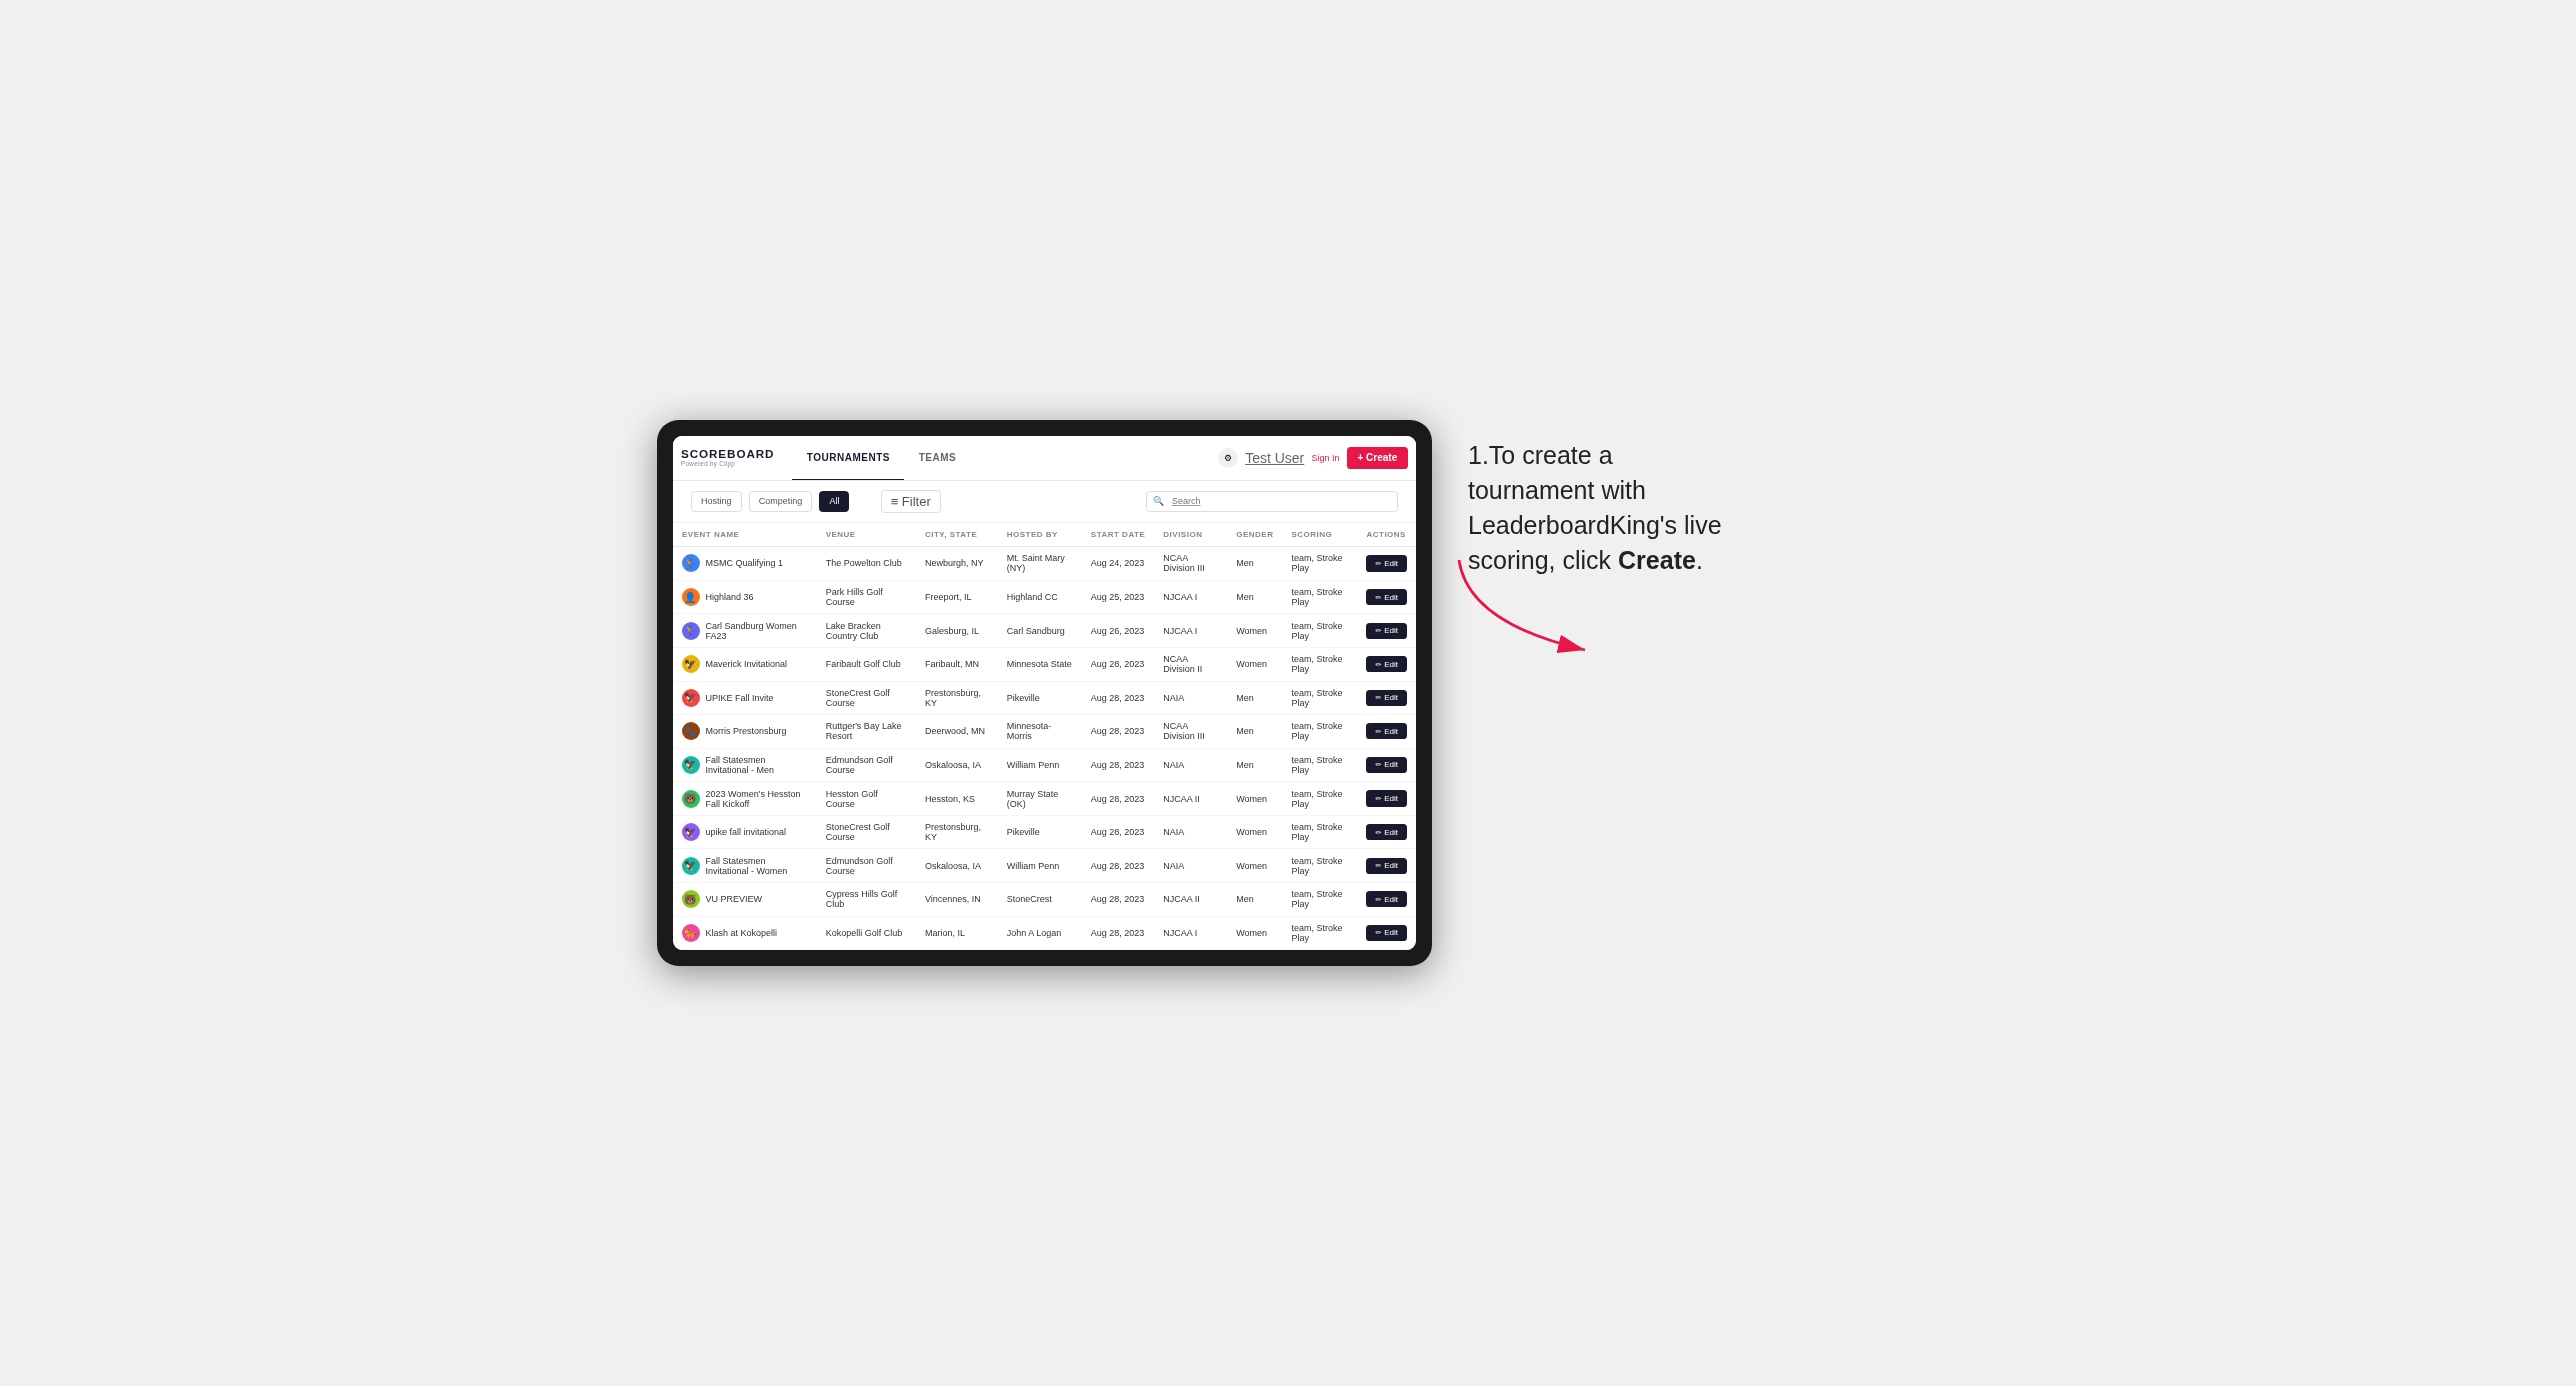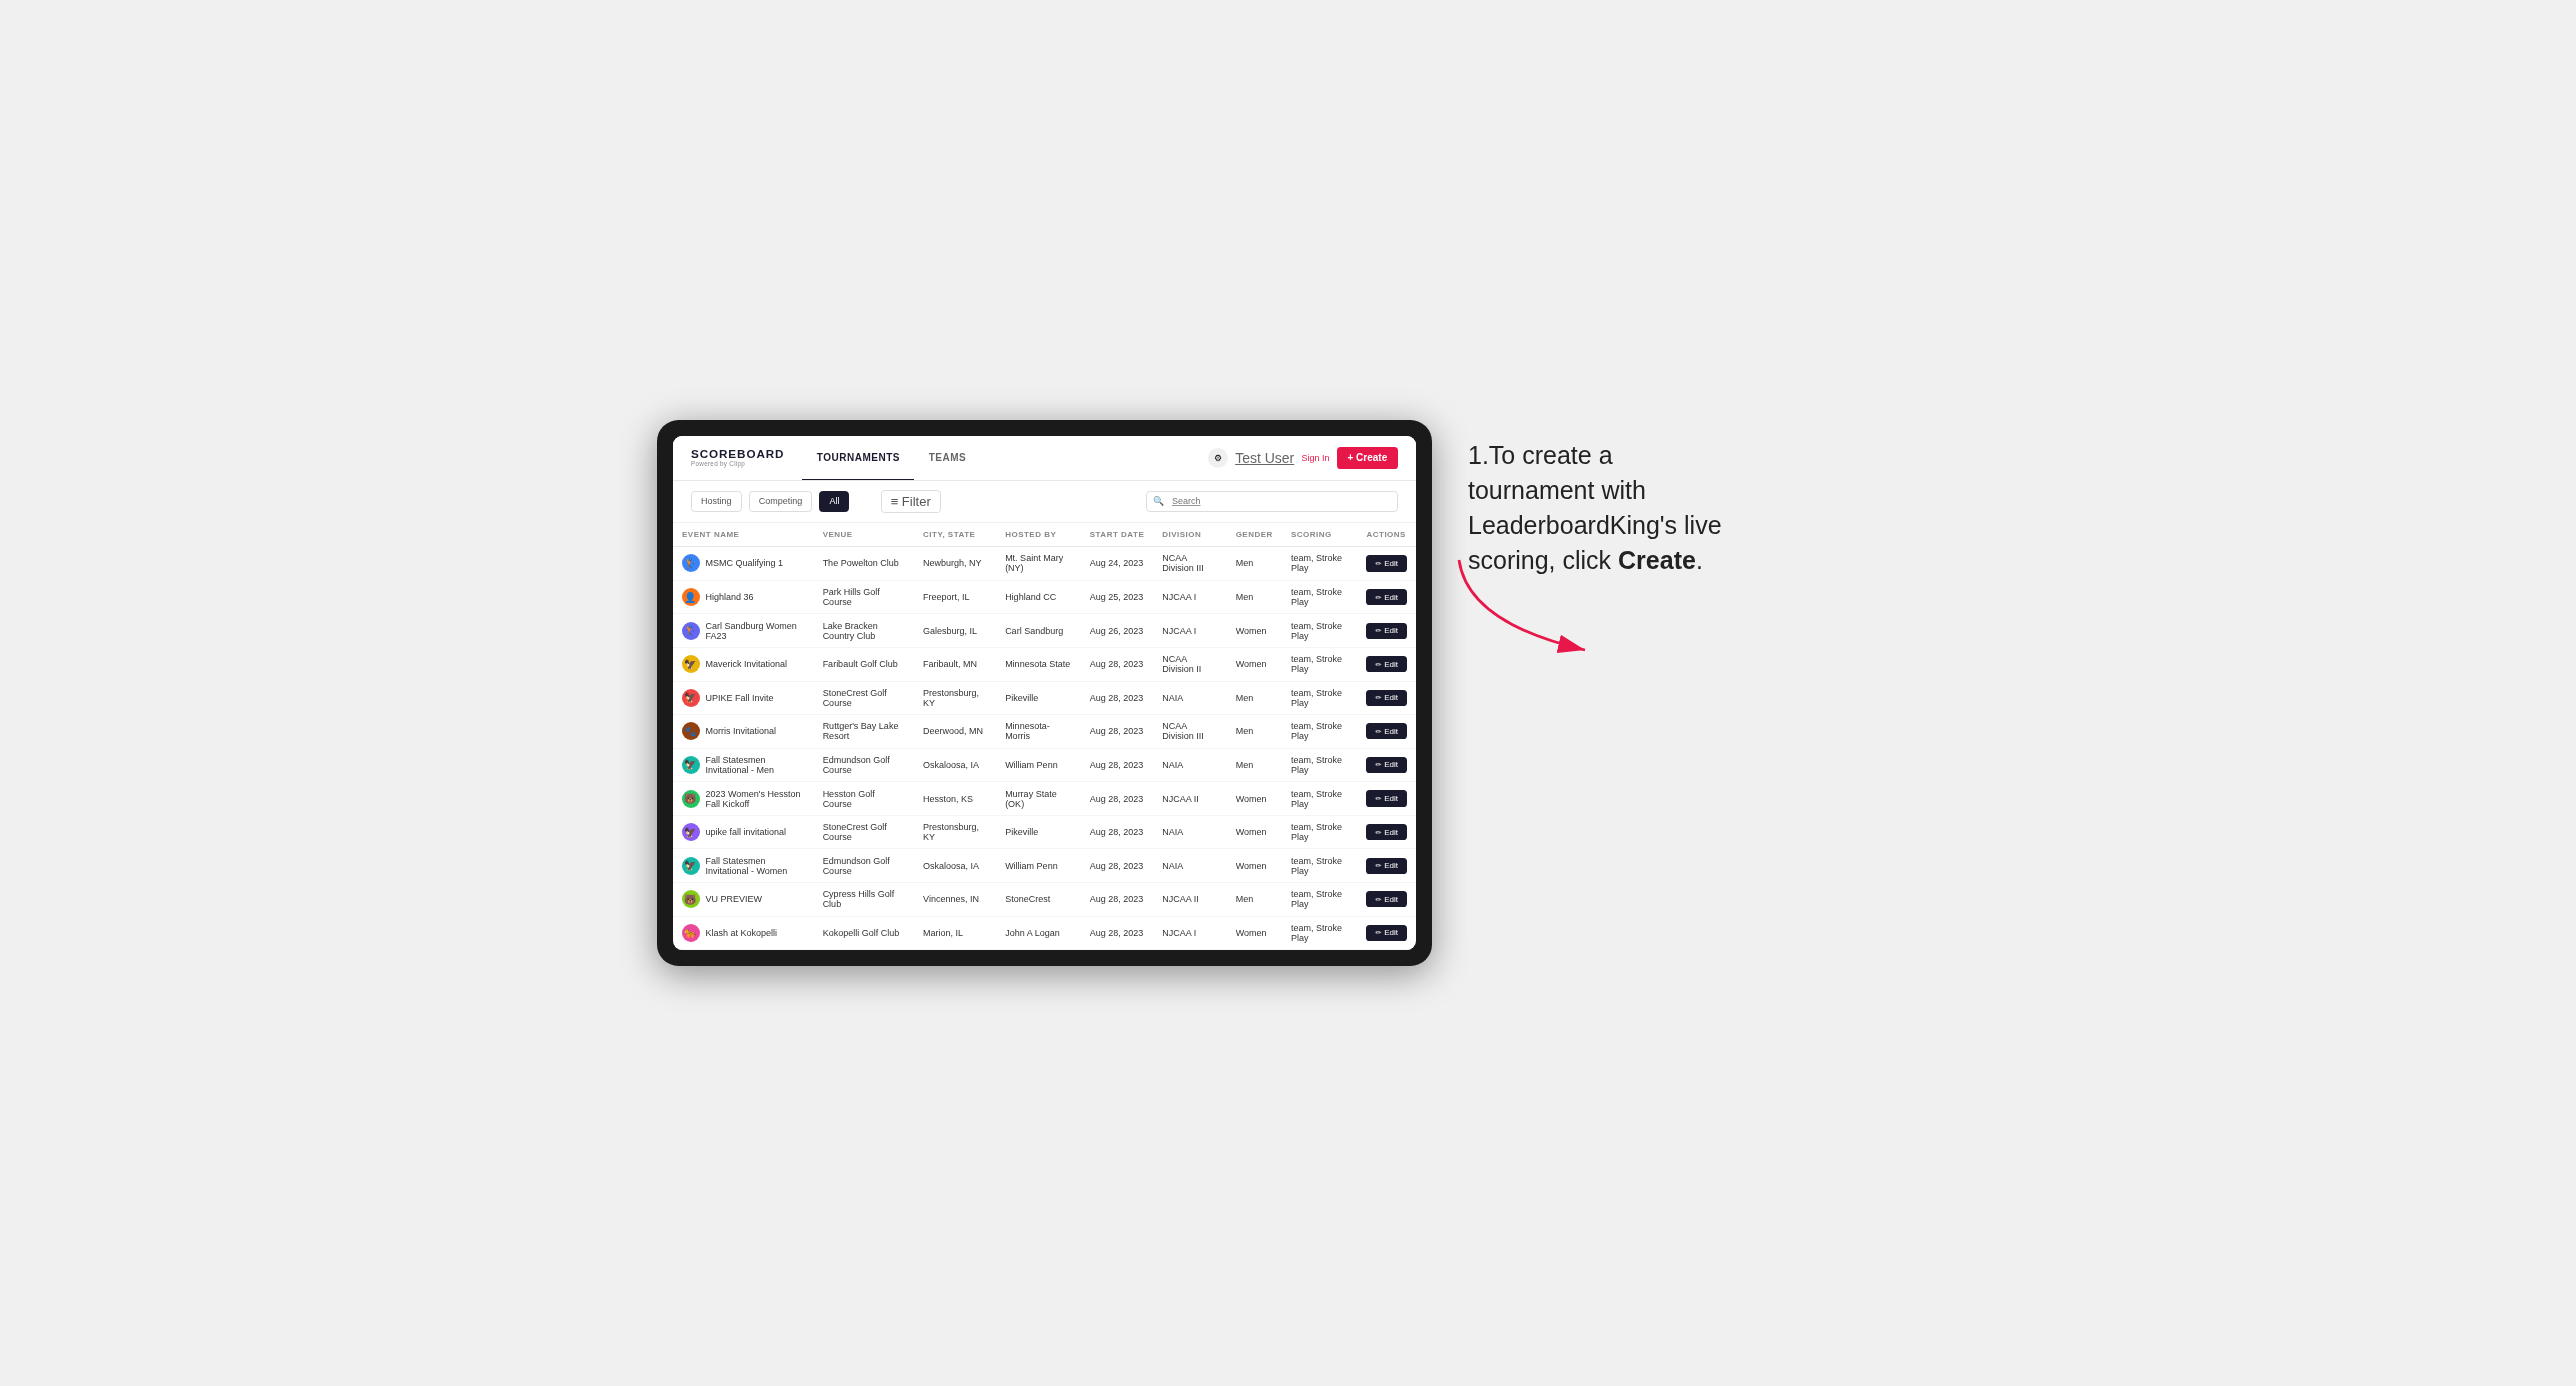--- a/index.html
+++ b/index.html
@@ -35,21 +35,21 @@
       background: #fff;
       border-radius: 9px;
       overflow: hidden;
       min-height: 451px;
     }
 
     
     .app-header {
       background: #fff;
       border-bottom: 0.9px solid #e8e8e8;
-      padding: 0 18px;
+      padding: 0 8px;
       display: flex;
       align-items: center;
       height: 45px;
       gap: 0;
     }
 
     .logo-area {
       margin-right: 18px;
     }
 
@@ -465,21 +465,21 @@
           <span style="font-size:7.2px">✏</span> Edit
         </button>
       </td>
     </tr>
               <tr>
       <td>
         <div class="event-name-cell">
           <div class="event-icon" style="background:#92400e">
             <span style="font-size:10px">🐾</span>
           </div>
-          <span>Morris Invitational</span>
+          <span>Morris Prestonsburg</span>
         </div>
       </td>
       <td>Ruttger's Bay Lake Resort</td>
       <td>Deerwood, MN</td>
       <td>Minnesota-Morris</td>
       <td>Aug 28, 2023</td>
       <td>NCAA Division III</td>
       <td>Men</td>
       <td>team, Stroke Play</td>
       <td>

